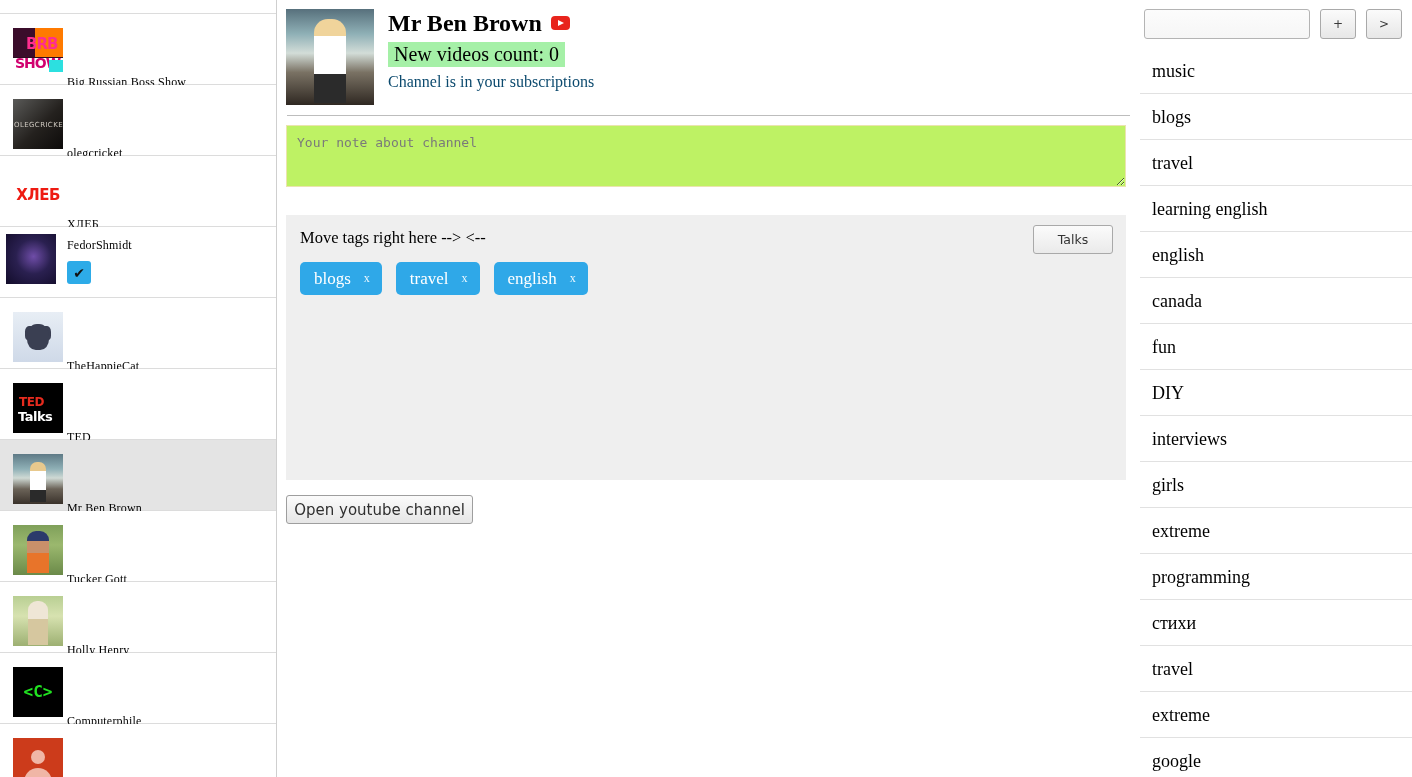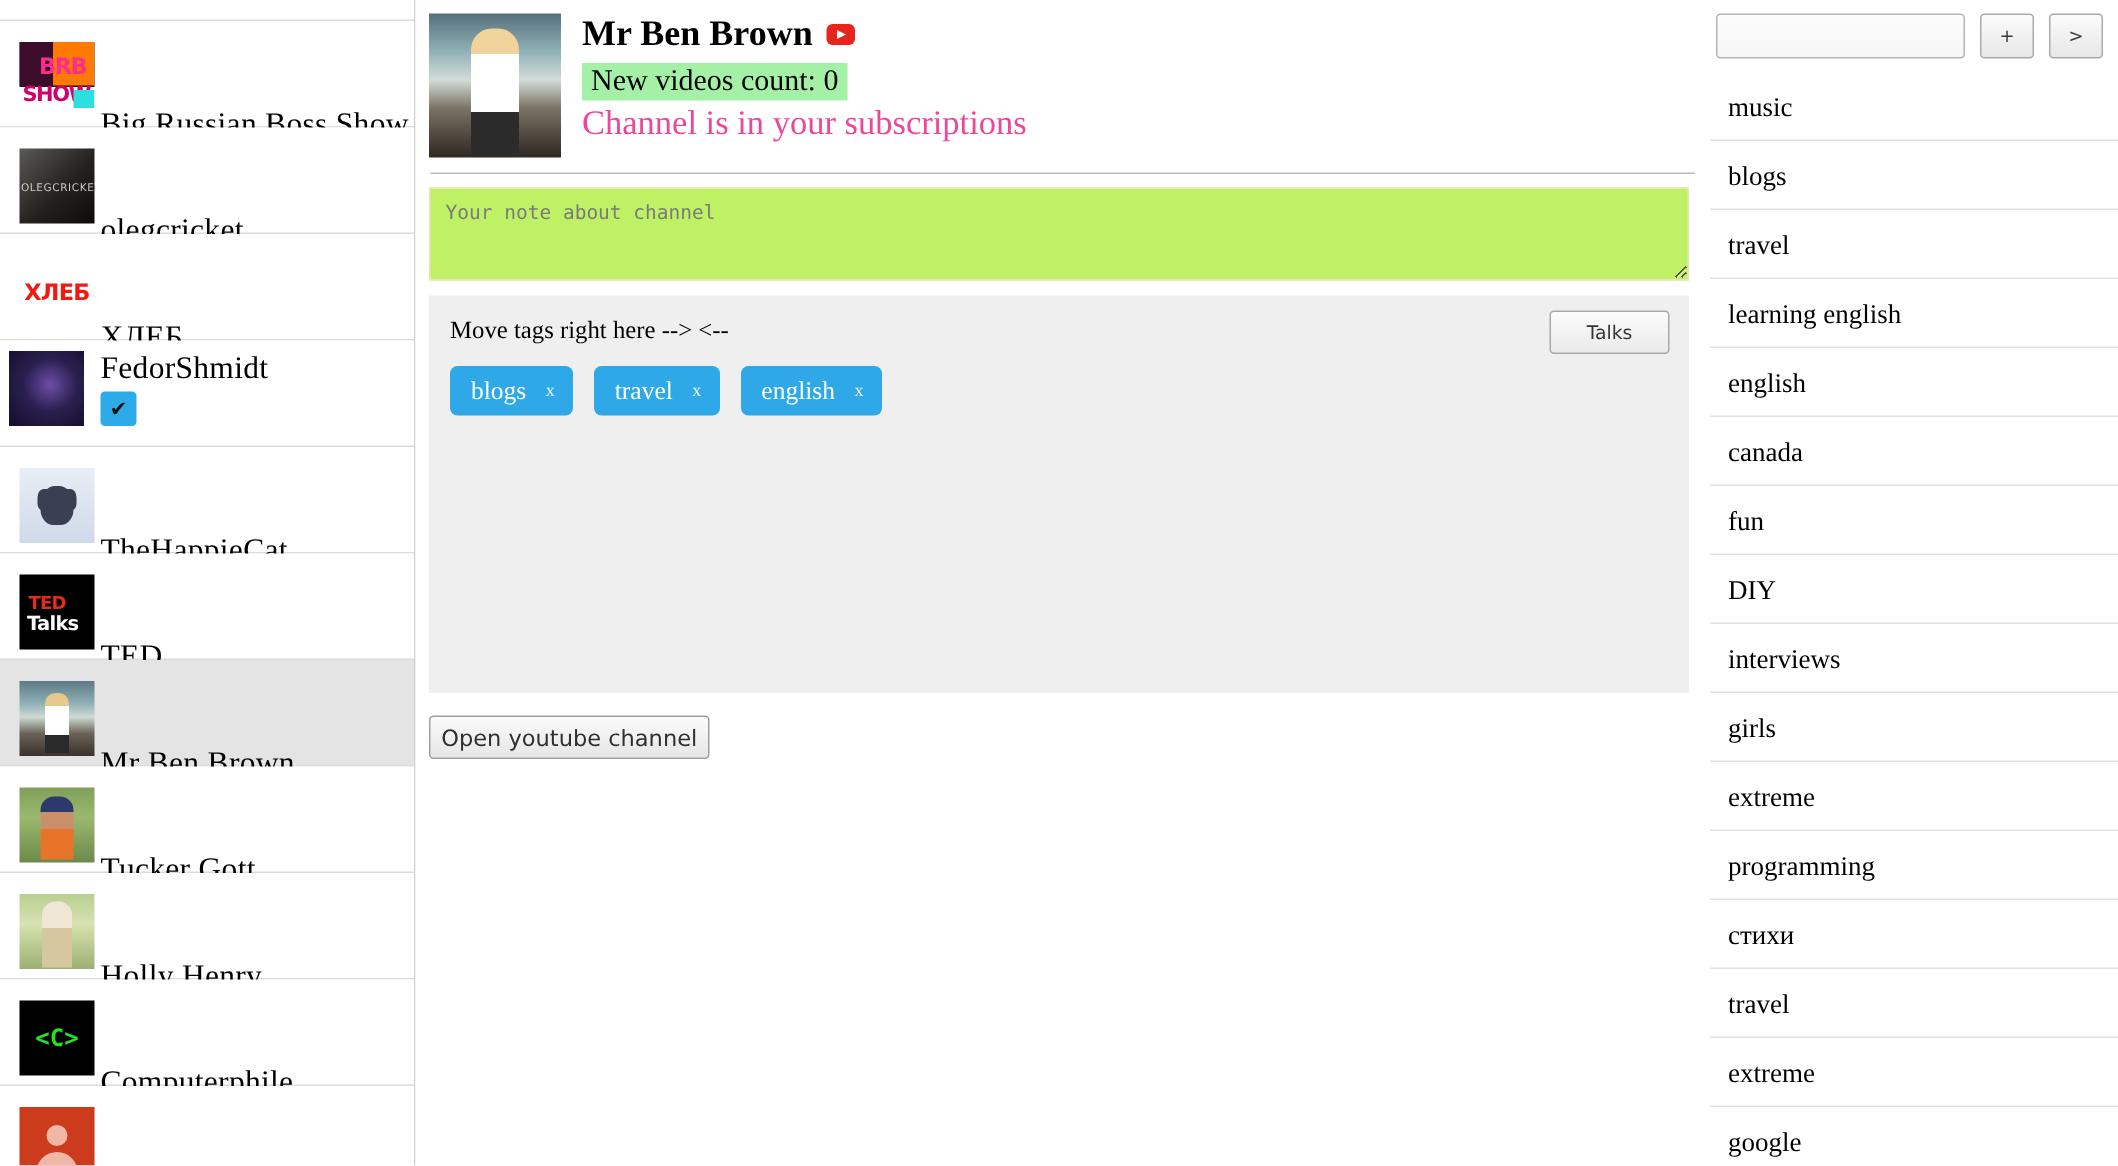--- a/index.html
+++ b/index.html
@@ -47,21 +47,21 @@
     width: 50px; height: 50px;
     background: #888;
     overflow: hidden;
     display: block;
   }
   .sub-body {
     margin-left: 60px;
     padding-top: 1px;
   }
   .sub-title {
-    font-size: 21px;
+    font-size: 12px;
     line-height: 21px;
     color: #000;
     white-space: nowrap;
     letter-spacing: .2px;
   }
   .sub-meta {
     margin-top: 5px;
     display: flex;
     align-items: center;
     gap: 6px;
@@ -248,23 +248,23 @@
     display: inline-block;
     margin-top: 6px;
     background: #a5f0a7;
     font-size: 20px;
     line-height: 22px;
     padding: 1px 6px 2px 6px;
     color: #000;
   }
   .subs-note {
     margin-top: 4px;
-    font-size: 23px;
+    font-size: 16px;
     line-height: 22px;
-    color: #ec4899;
+    color: #0c4a6e;
   }
   .hr {
     height: 0;
     border-top: 1px solid #bdbdbd;
     margin: 2px 1px 9px 1px;
   }
   .note-area {
     display: block;
     width: 840px;
     height: 62px;
@@ -273,21 +273,21 @@
     resize: both;
     overflow: auto;
     padding: 9px 10px;
     font-family: "DejaVu Sans Mono", "Liberation Mono", monospace;
     font-size: 13px;
     color: #6d6d6d;
     outline: none;
   }
   .note-area::placeholder { color: #7a7a7a; }
   .drop-panel {
-    margin-top: 10px;
+    margin-top: 28px;
     width: 840px;
     height: 265px;
     background: #efefef;
     position: relative;
     padding: 13px 14px;
   }
   .drop-hint {
     font-size: 16.5px;
     line-height: 20px;
     color: #000;

